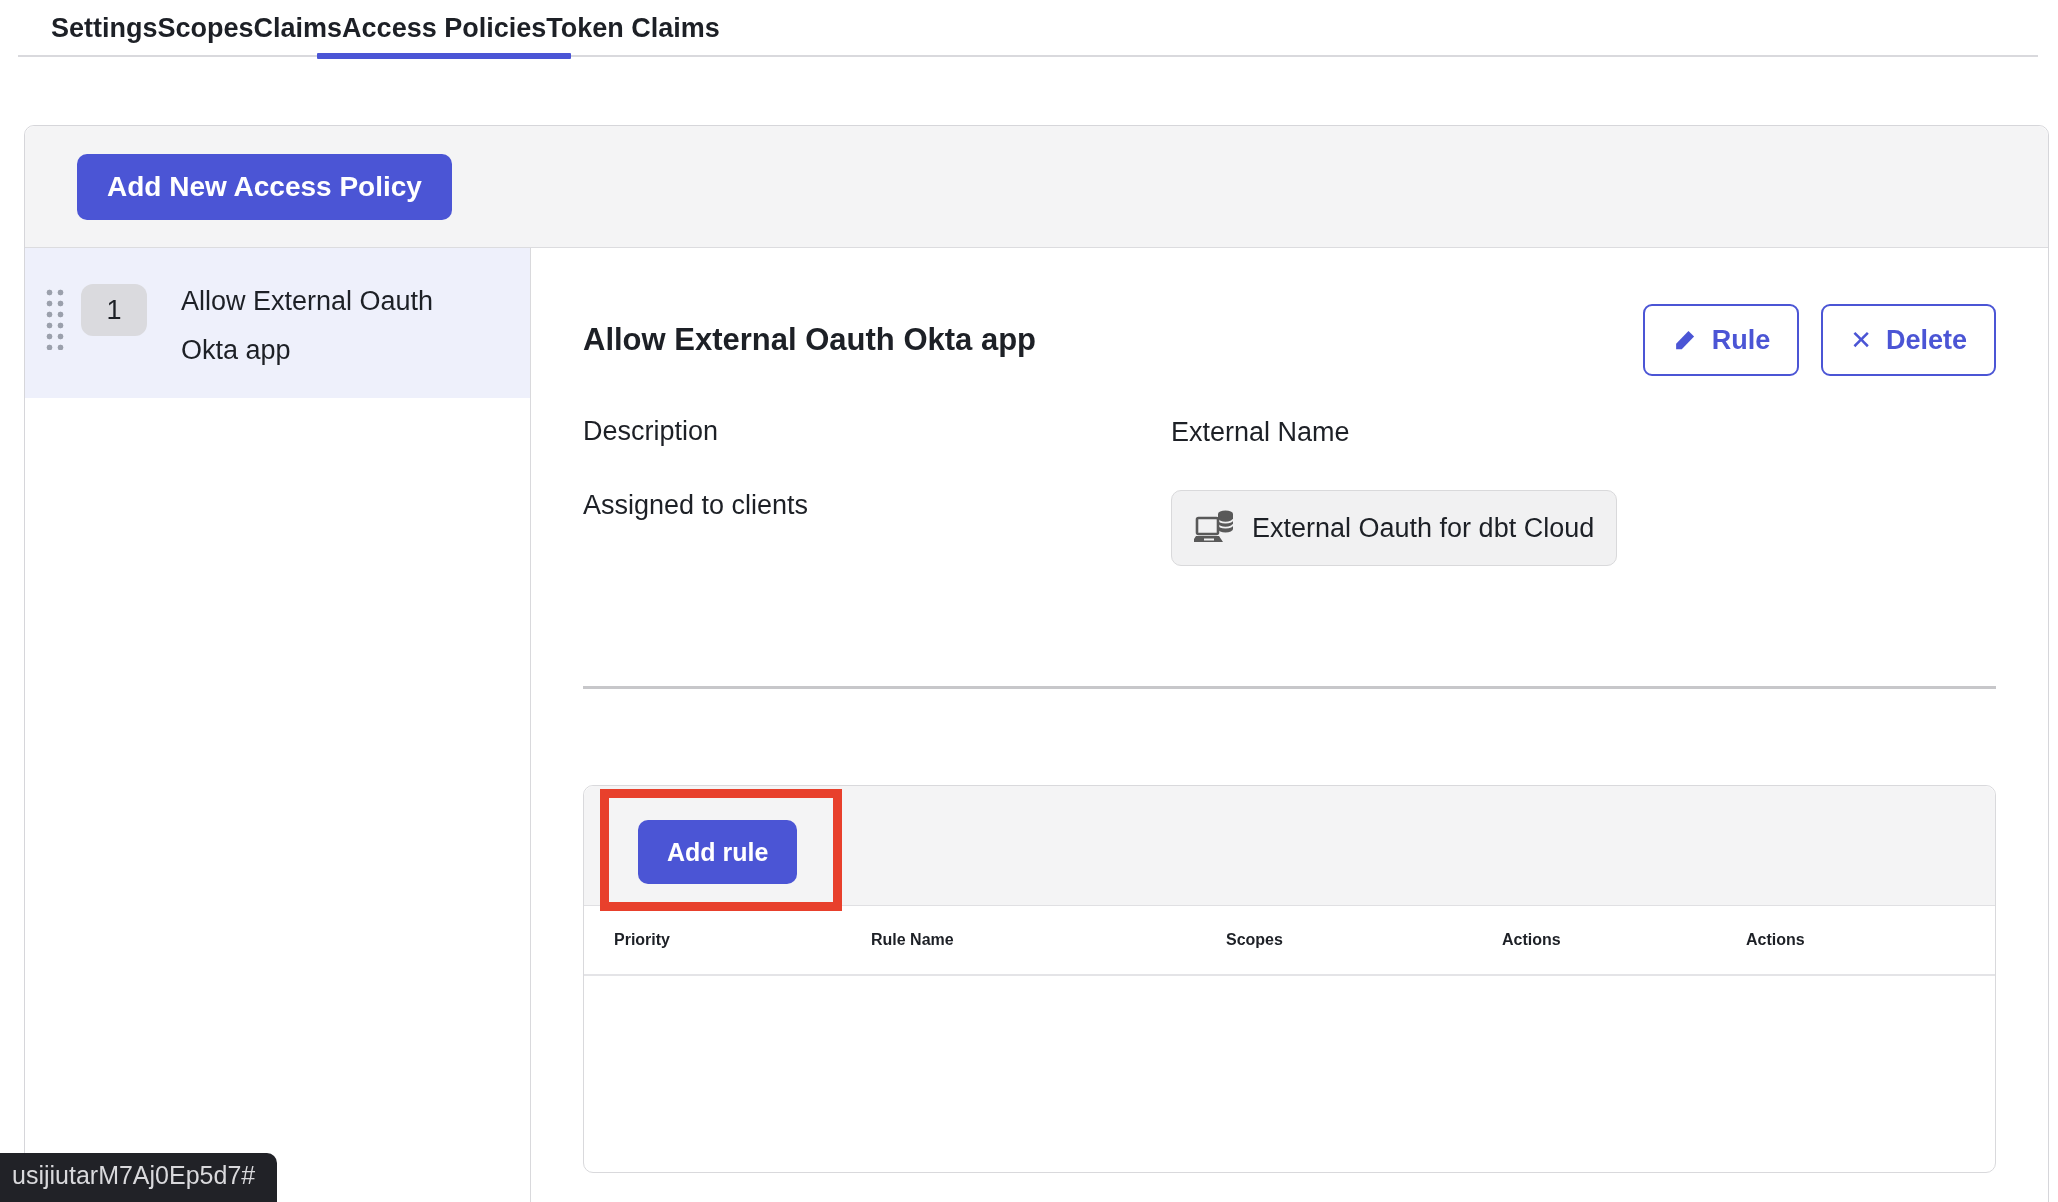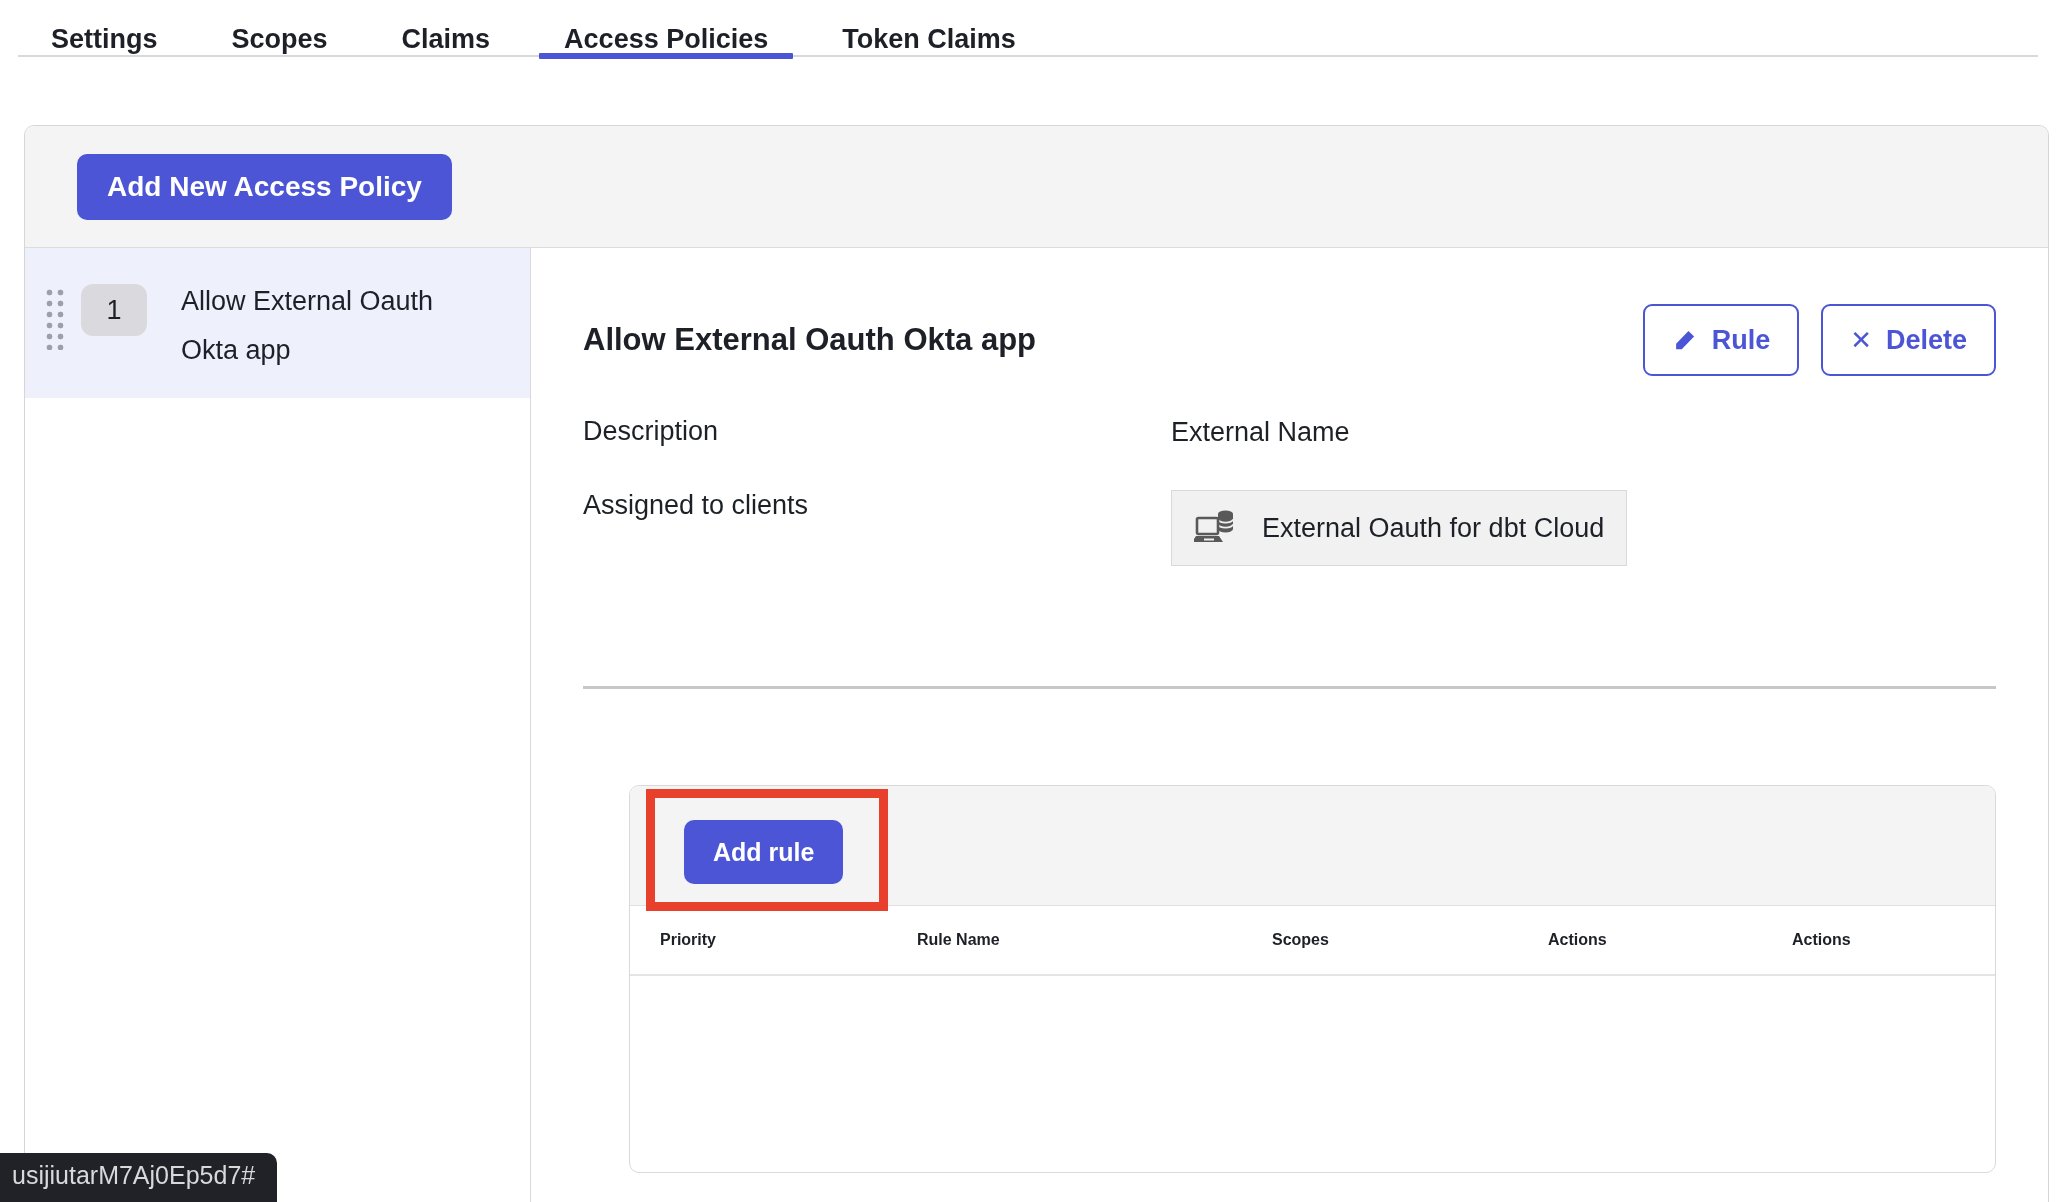--- a/index.html
+++ b/index.html
@@ -9,21 +9,21 @@
     position: relative; overflow: hidden;
     background: #ffffff;
     font-family: "Liberation Sans", sans-serif;
     color: #1d2026;
   }
 
   
   .tabbar {
     position: absolute; top: 0; left: 18px; right: 20px; height: 57px;
     border-bottom: 2px solid #d9d9dd;
-    display: flex; gap: 74px; padding-left: 33px; align-items: flex-end;
+    display: flex; padding-left: 33px;
   }
   .tab {
     font-size: 27px; font-weight: 700; padding-top: 13px;
     position: relative; white-space: nowrap; cursor: pointer;
   }
   .tab-underline {
     display: none;
   }
   .tab.active .tab-underline {
     display: block; position: absolute;
@@ -95,32 +95,32 @@
   .pencil-icon { width: 26px; height: 26px; }
 
   .info-grid {
     display: grid; grid-template-columns: 588px auto;
     margin-top: 40px; row-gap: 42px;
     align-items: start; justify-items: start;
     font-size: 27px;
   }
   .info-value { padding-top: 1px; }
   .client-chip {
-    display: inline-flex; align-items: center; gap: 24px;
-    background: #f1f1f2; border: 1px solid #d9d9db; border-radius: 0;
+    display: inline-flex; align-items: center; gap: 14px;
+    background: #f1f1f2; border: 1px solid #d9d9db; border-radius: 10px;
     height: 76px; padding: 0 22px; font-size: 27px; cursor: default;
   }
   .client-icon { width: 44px; height: 38px; flex: 0 0 auto; }
 
   .divider { height: 3px; background: #c7c7ca; margin-top: 120px; }
 
   
   .rules-panel {
     margin-top: 96px; height: 388px;
-    border: 1px solid #d9d9dc; border-radius: 10px; background: #ffffff; margin-left: 46px;
+    border: 1px solid #d9d9dc; border-radius: 10px; background: #ffffff;
   }
   .rules-header {
     height: 120px; background: #f4f4f5;
     border-bottom: 1px solid #e0e0e3;
     border-radius: 10px 10px 0 0;
     position: relative;
   }
   .highlight-box {
     position: absolute; left: 16px; top: 3px;
     width: 242px; height: 122px;

